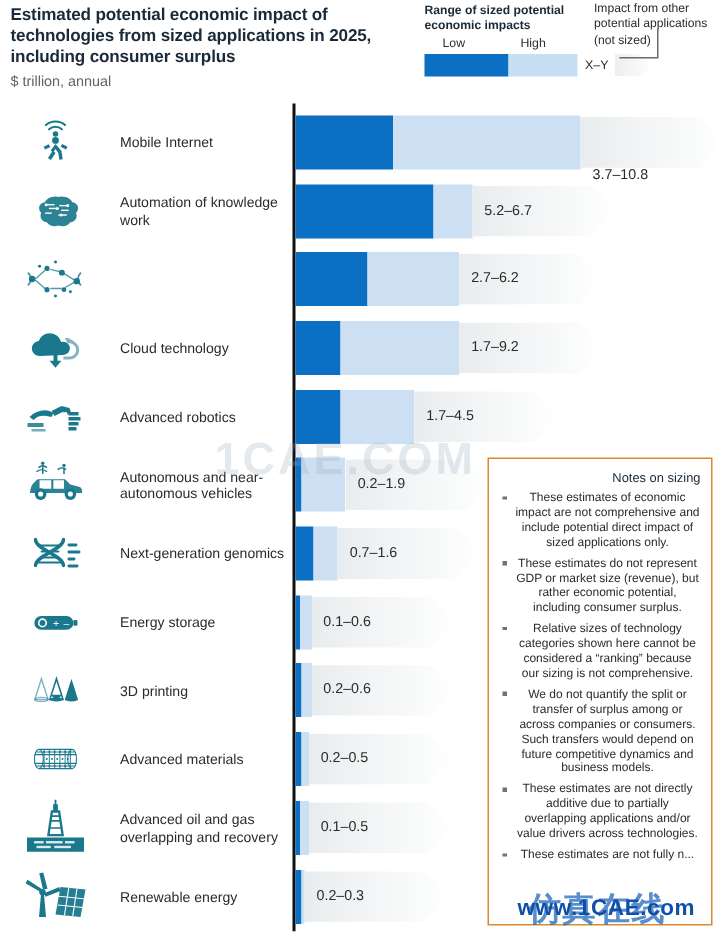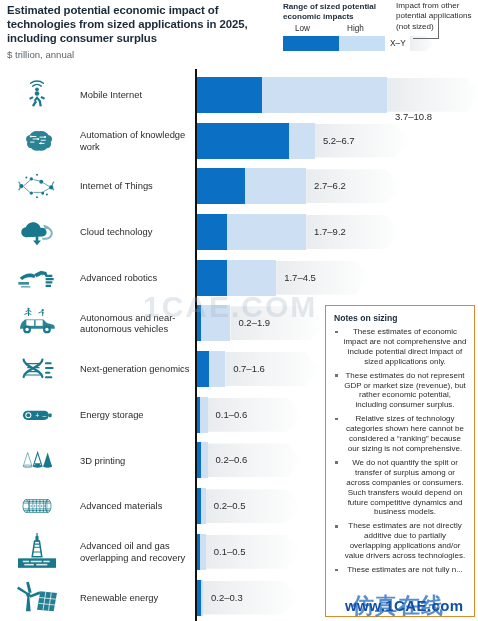--- a/index.html
+++ b/index.html
@@ -72,21 +72,21 @@
     background:linear-gradient(90deg,#e9ecee 0%,#f2f4f5 40%,#fafbfb 80%,#ffffff 100%);
     clip-path:polygon(0 0,83% 0,100% 50%,83% 100%,0 100%);
   }
 
   
   .notes{
     position:absolute;left:325px;top:305px;width:150px;height:312px;
     border:1.4px solid #d98b2b;background:#ffffff;box-sizing:border-box;
     padding:7px 7px 0 8px;overflow:hidden;
   }
-  .notes h4{margin:0 0 4px 0;font-size:8.6px;font-weight:bold;color:#1b2a38;}
+  .notes h4{margin:0 0 4px 0;font-size:8.6px;font-weight:normal;color:#1b2a38;text-align:right;}
   .notes ul{margin:0;padding:0;list-style:none;text-align:center;}
   .notes li{
     position:relative;padding-left:9px;margin-bottom:4px;
     font-size:8.0px;line-height:9.9px;color:#2b2b2b;
   }
   .notes li:before{
     content:"";position:absolute;left:1px;top:3.6px;
     width:2.6px;height:2.6px;background:#6d7479;
   }
 
@@ -187,21 +187,20 @@
               <path d="M13 24l9-8M13 25l9 8M27 15l9 2M27 33l11 0M40 19l10 6M41 32l9-5" stroke="#19788c" stroke-width="1.3" fill="none" opacity="0.75"></path>
               <path d="M6 18a8 8 0 0 1 0 12" stroke="#19788c" stroke-width="1.6" fill="none" opacity="0.8"></path>
               <path d="M56 18a8 8 0 0 0 0 12" stroke="#19788c" stroke-width="1.6" fill="none" opacity="0.8"></path>
               <circle cx="17" cy="12" r="1.4"></circle>
               <circle cx="46" cy="36" r="1.4"></circle>
               <circle cx="32" cy="8" r="1.4"></circle>
               <circle cx="32" cy="40" r="1.4"></circle>
             </g>
           </svg>
         </div>
-        <div class="label-cell">Internet of Things</div>
         <div class="bar-wrap" style="top: 4.85px; height: 36px;">
           <div class="bar-dark" style="width: 47.52px;"></div>
           <div class="bar-light" style="width: 61.6px;"></div>
         </div>
         <div class="tail" style="left: 306.12px; top: 5.85px; width: 96px;"></div>
         <div class="value" style="left: 314.12px; top: 16.85px;">2.7–6.2</div>
       </div>
       <div class="row" style="top: 209.1px; height: 45.7px;">
         <div class="icon-cell">
           <svg width="42" height="32" viewBox="0 0 64 48" fill="#19788c">

